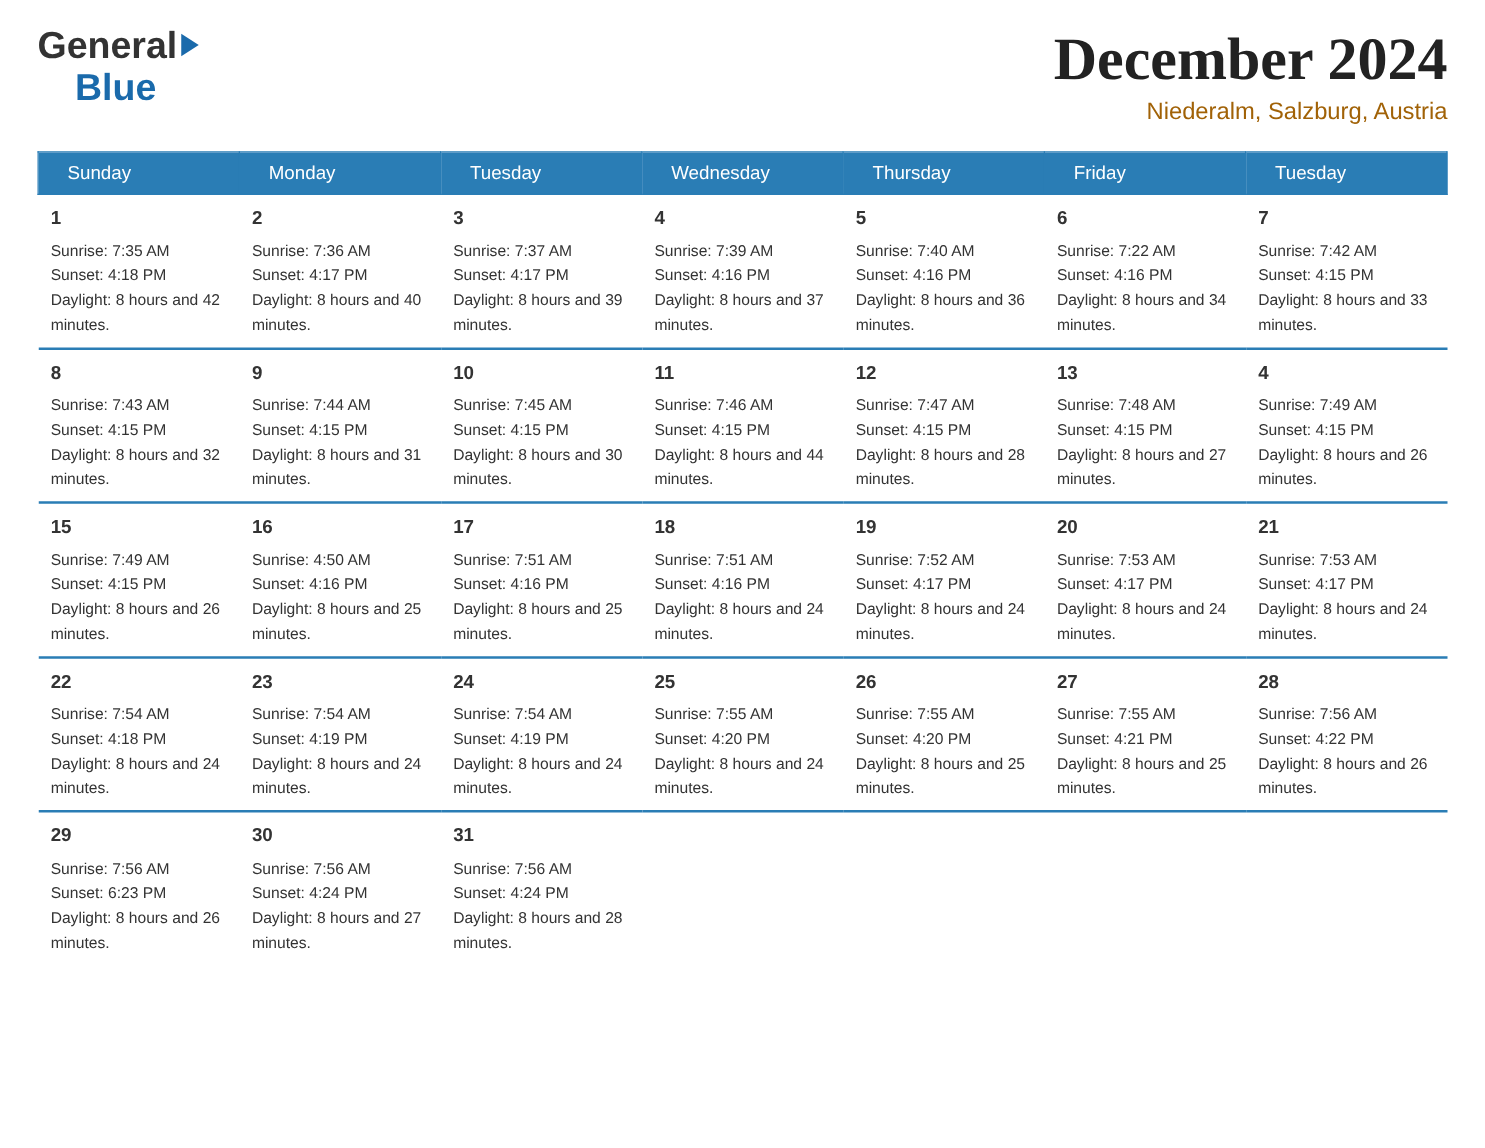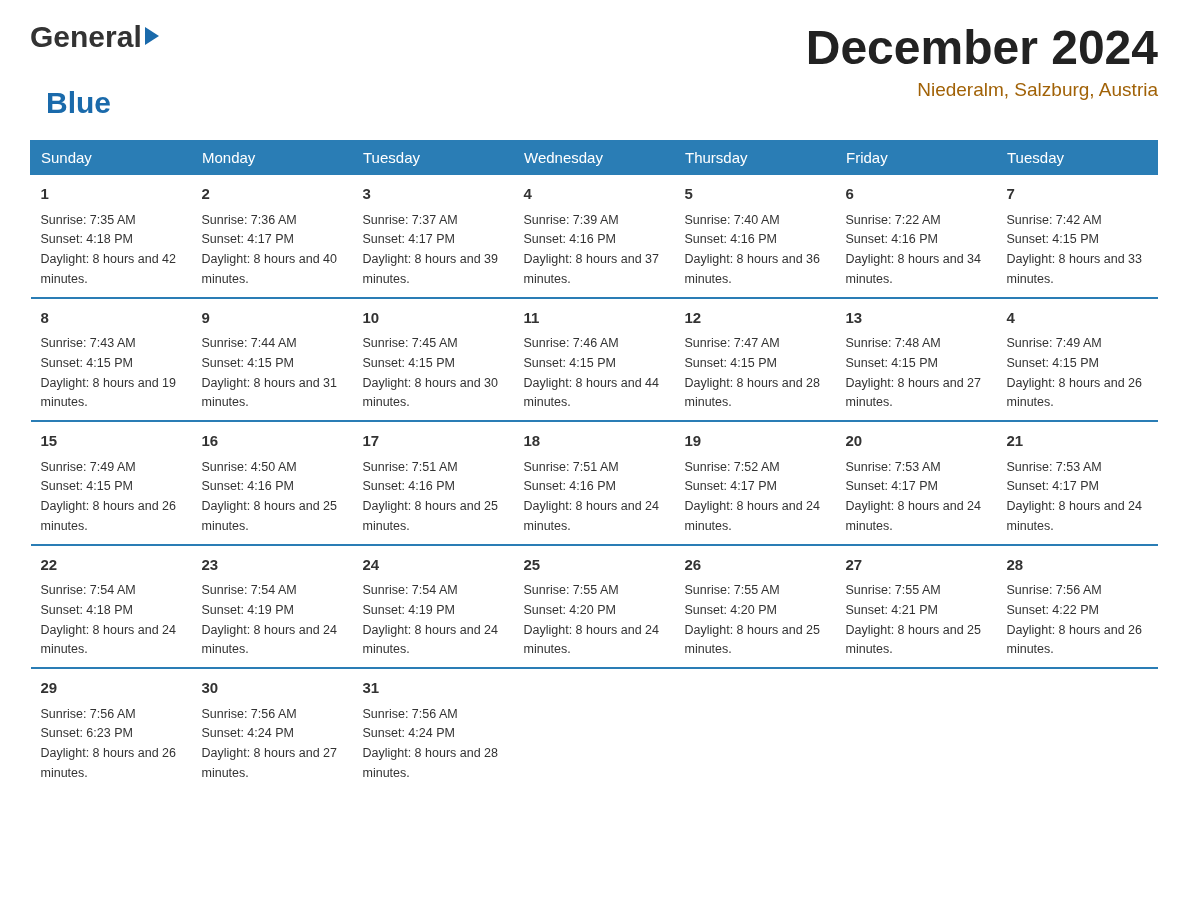--- a/index.html
+++ b/index.html
@@ -16,36 +16,37 @@
       align-items: flex-start;
       margin-bottom: 20px;
     }
     .title-section {
       text-align: right;
     }
     .month-title {
       font-size: 48px;
       font-weight: bold;
       color: #222;
+      font-family: Liberation Serif, serif;
     }
     .location {
       font-size: 19px;
       color: #a16207;
       margin-top: 4px;
     }
     table {
       width: 100%;
       border-collapse: collapse;
     }
     thead th {
       background-color: #2a7db5;
       color: #fff;
       font-size: 15px;
       font-weight: normal;
-      padding: 8px 10px;
+      padding: 8px 23px;
       text-align: left;
       border: 1px solid #2a7db5;
     }
     tbody td {
       vertical-align: top;
       padding: 8px 10px;
       font-size: 13px;
       color: #333;
       border: none;
       border-bottom: 2px solid #2a7db5;
@@ -61,38 +62,37 @@
       margin-bottom: 4px;
       display: block;
     }
     .day-info {
       font-size: 12.5px;
       color: #333;
     }
     .logo-wrapper {
       display: flex;
       flex-direction: column;
-      gap: 32px;
     }
     .logo-line1 {
       display: flex;
       align-items: center;
     }
   </style>
 </head>
 <body>
 
 <div class="header">
   <div class="logo-wrapper">
     <div class="logo-line1">
       <span style="font-size:30px;font-weight:bold;color:#333;">General</span>
       <span style="display:inline-block;width:0;height:0;border-left:14px solid #1a6aab;border-top:9px solid transparent;border-bottom:9px solid transparent;margin-left:3px;vertical-align:middle;position:relative;top:-1px;"></span>
     </div>
     <div>
-      <span style="font-size:30px;font-weight:bold;color:#1a6aab;margin-left:16px;">Blue</span>
+      <span style="font-size:30px;font-weight:bold;color:#1a6aab;margin-left:30px;">Blue</span>
     </div>
   </div>
   <div class="title-section">
     <div class="month-title">December 2024</div>
     <div class="location">Niederalm, Salzburg, Austria</div>
   </div>
 </div>
 
 <table>
   <thead>
@@ -134,21 +134,21 @@
 <span class="day-info">Daylight: 8 hours and 34 minutes.</span></td>
         <td><span class="day-number">7</span>
 <span class="day-info">Sunrise: 7:42 AM</span><br>
 <span class="day-info">Sunset: 4:15 PM</span><br>
 <span class="day-info">Daylight: 8 hours and 33 minutes.</span></td>
       </tr>
       <tr>
         <td><span class="day-number">8</span>
 <span class="day-info">Sunrise: 7:43 AM</span><br>
 <span class="day-info">Sunset: 4:15 PM</span><br>
-<span class="day-info">Daylight: 8 hours and 19 minutes.</span></td>
+<span class="day-info">Daylight: 8 hours and 32 minutes.</span></td>
         <td><span class="day-number">9</span>
 <span class="day-info">Sunrise: 7:44 AM</span><br>
 <span class="day-info">Sunset: 4:15 PM</span><br>
 <span class="day-info">Daylight: 8 hours and 31 minutes.</span></td>
         <td><span class="day-number">10</span>
 <span class="day-info">Sunrise: 7:45 AM</span><br>
 <span class="day-info">Sunset: 4:15 PM</span><br>
 <span class="day-info">Daylight: 8 hours and 30 minutes.</span></td>
         <td><span class="day-number">11</span>
 <span class="day-info">Sunrise: 7:46 AM</span><br>

